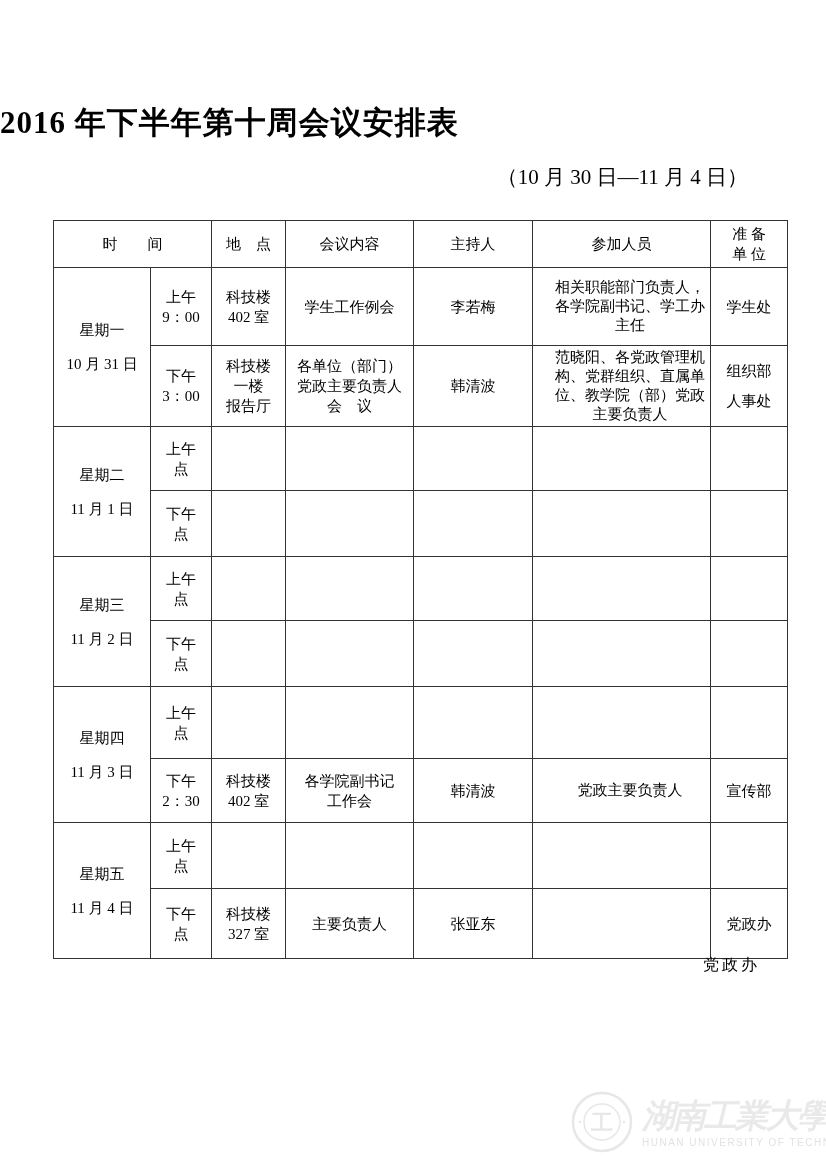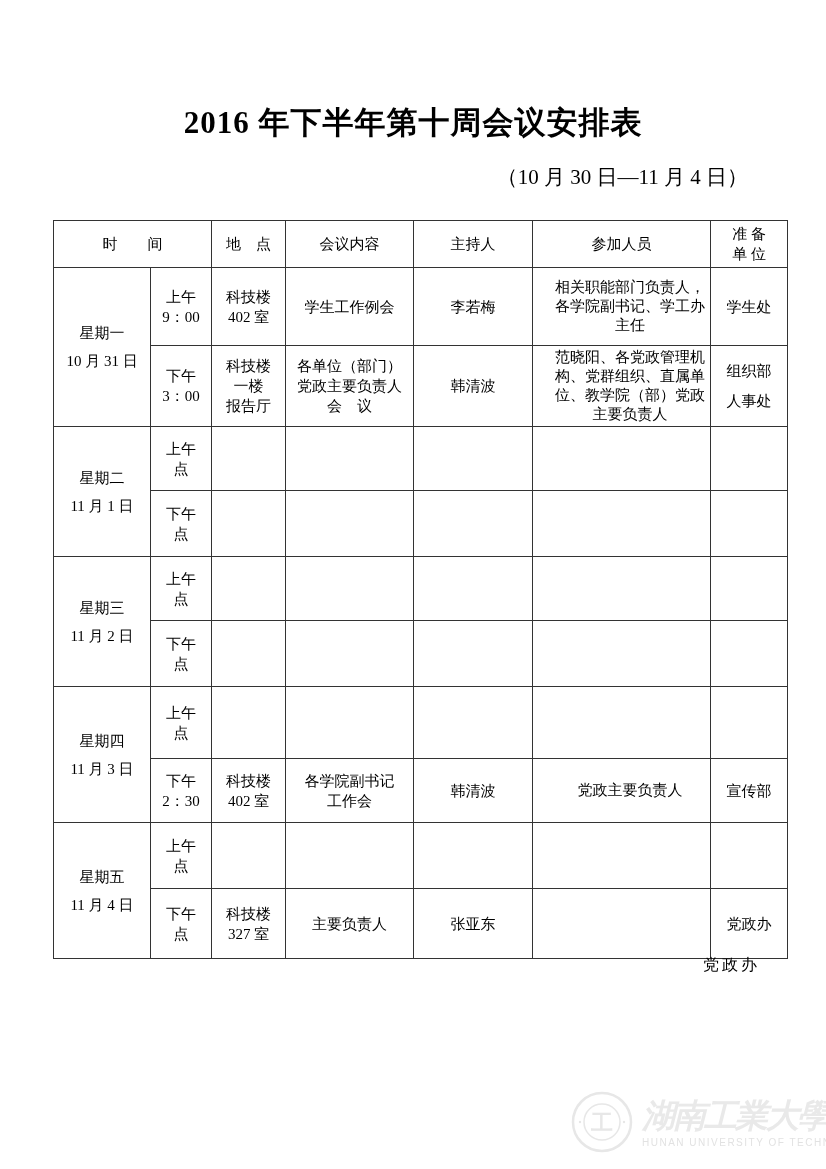--- a/index.html
+++ b/index.html
@@ -1,31 +1,31 @@
 <!DOCTYPE html>
 <html><head>
 <meta charset="utf-8">
 <style>
   html,body{margin:0;padding:0;background:#fff;}
   .page{position:relative;width:826px;height:1169px;background:#ffffff;overflow:hidden;
         font-family:"Liberation Serif","DejaVu Serif",serif;color:#000;}
-  .title{position:absolute;top:102px;left:0;width:100%;text-align:center;
+  .title{position:absolute;top:102px;left:0;width:100%;text-align:left;
          font-size:31px;font-weight:bold;letter-spacing:1px;}
   .subtitle{position:absolute;top:163px;right:78px;font-size:21px;}
   table.schedule{position:absolute;left:53px;top:220px;width:734px;
                  border-collapse:collapse;table-layout:fixed;}
   .schedule th,.schedule td{border:1px solid #333;font-size:15px;font-weight:normal;
         text-align:center;vertical-align:middle;white-space:pre-line;
         padding:1px 3px;line-height:20px;overflow:hidden;}
   col.c-day{width:97px;} col.c-time{width:61px;} col.c-loc{width:74px;}
   col.c-content{width:128px;} col.c-host{width:119px;} col.c-part{width:178px;}
   col.c-prep{width:77px;}
   tr.h47{height:47px;} tr.h78{height:78px;} tr.h81{height:81px;}
   tr.h64{height:64px;} tr.h66{height:66px;} tr.h72{height:72px;} tr.h70{height:70px;}
-  td.day{line-height:28px;}
+  td.day{line-height:34px;}
   td.prep{line-height:30px;}
   td.part{line-height:19px;padding-left:20px;}
   .sig{position:absolute;top:955px;left:703px;font-size:16px;letter-spacing:3px;}
   .watermark{position:absolute;left:570px;top:1090px;display:flex;align-items:flex-start;}
   .wm-right{margin-left:8px;}
   .wm-cn{font-size:33px;line-height:36px;color:#e9e9e9;font-weight:bold;font-style:italic;
          letter-spacing:-2px;margin-top:8px;white-space:nowrap;}
   .wm-en{font-size:10px;color:#e2e2e2;letter-spacing:1.5px;margin-top:3px;
          font-family:"Liberation Sans","DejaVu Sans",sans-serif;white-space:nowrap;}
   .seal-glyph{font-size:22px;fill:#e7e7e7;font-weight:bold;}

